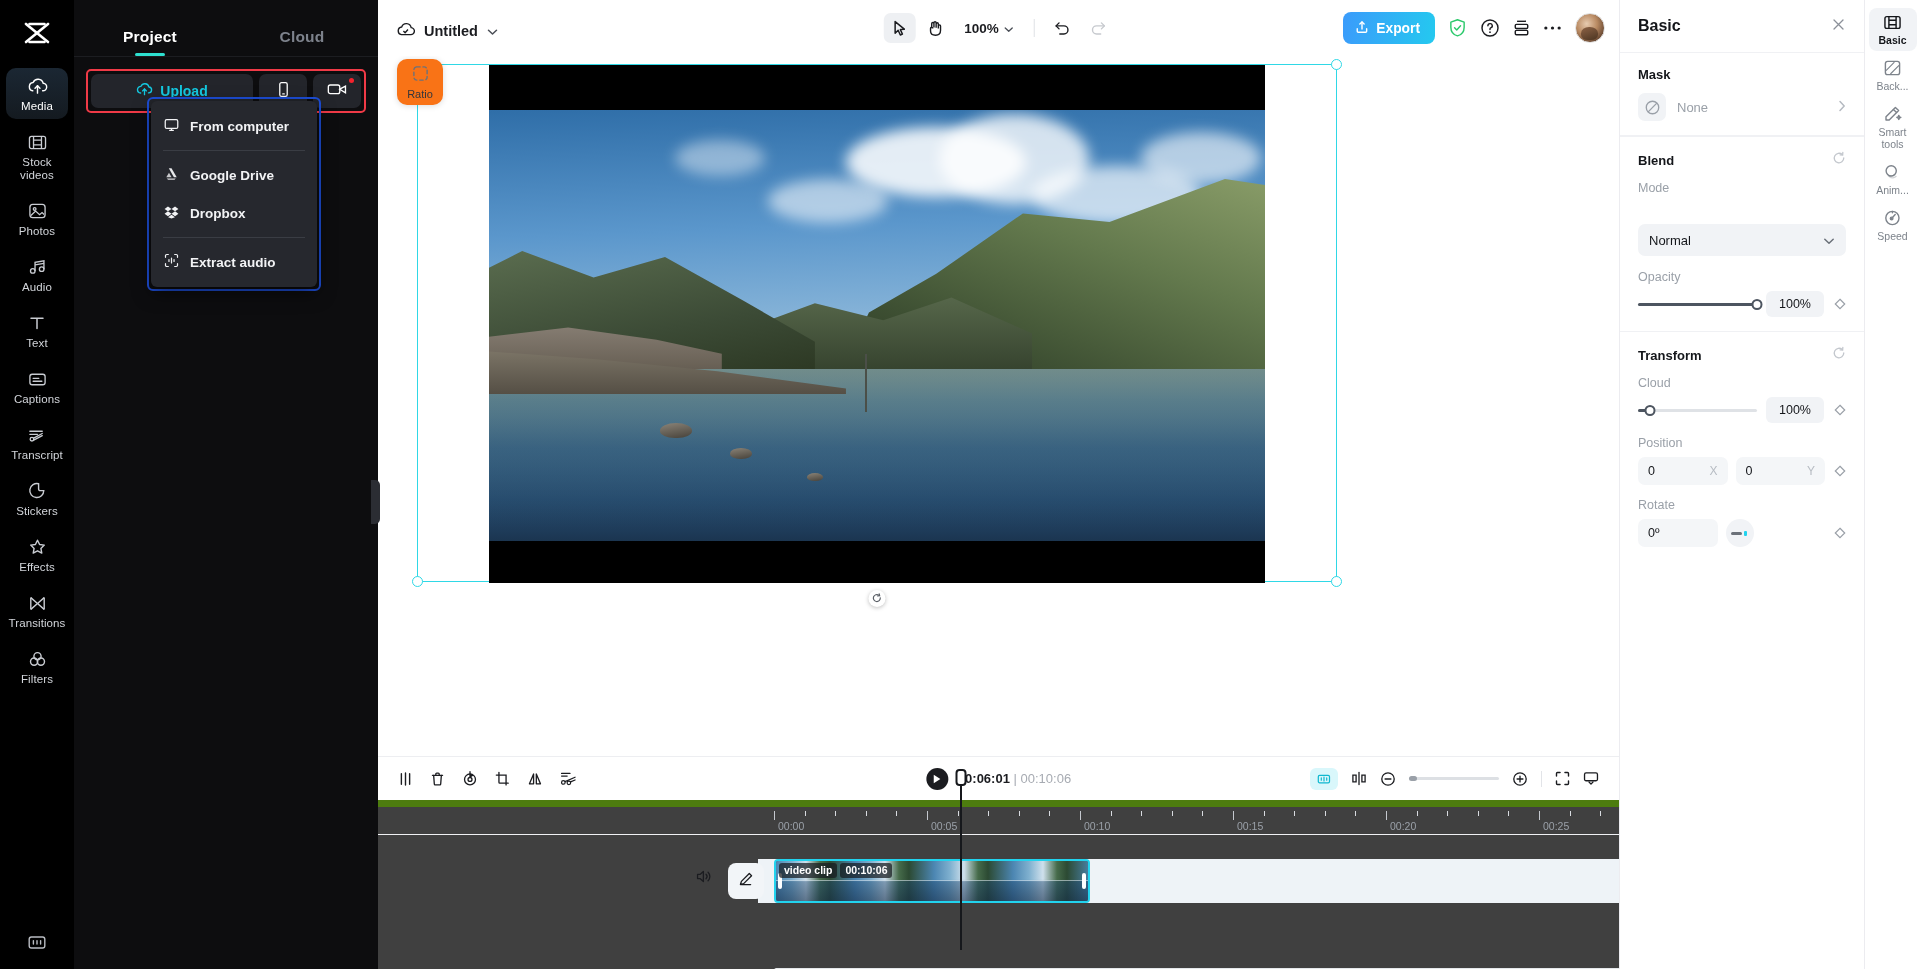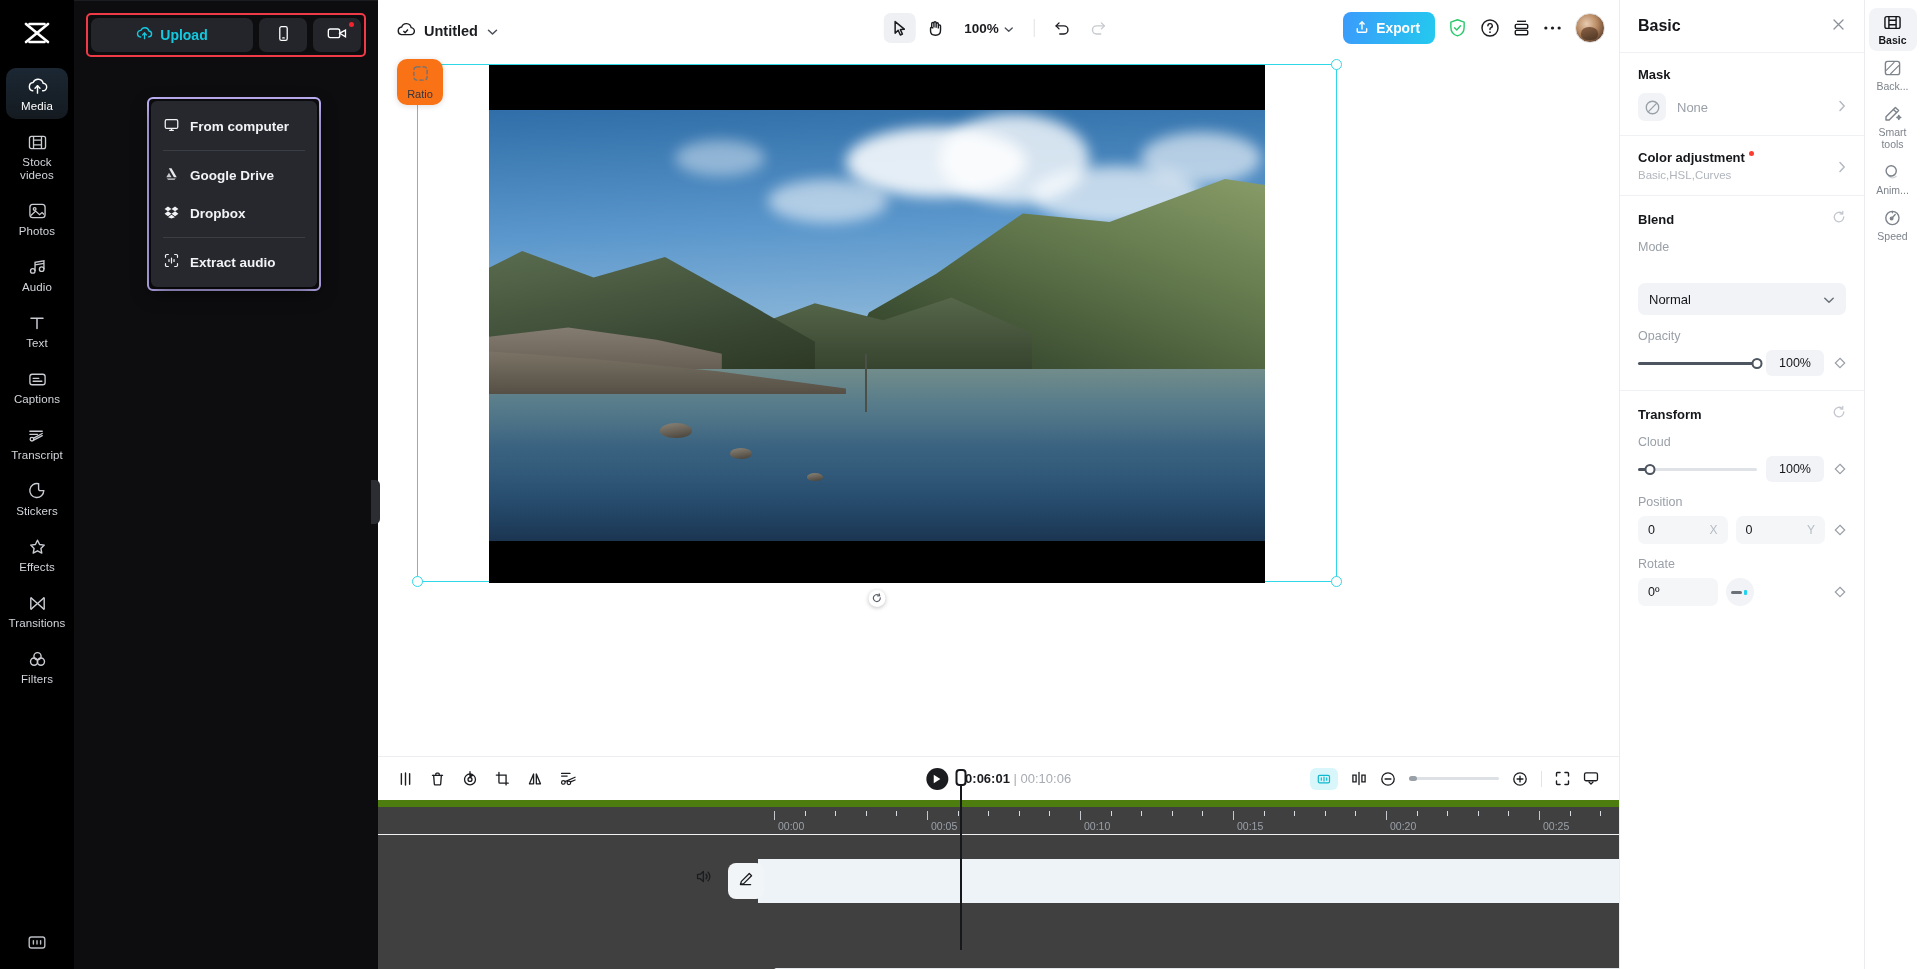--- a/index.html
+++ b/index.html
@@ -70,21 +70,21 @@
     width: 48px; height: 34px; border-radius: 7px; background: #23252b;
     display:flex; align-items:center; justify-content:center; cursor:pointer; position: relative;
   }
   .dot-badge {
     position:absolute; top: 4px; right: 7px; width: 5px; height: 5px; border-radius: 50%;
     background: #f5222d;
   }
 
   .upload-menu-wrap {
     position: absolute; top: 97px; left: 73px; width: 174px;
-    border: 2px solid #c4b5fd; border-radius: 6px; padding: 2px;
+    border: 2px solid #1d4ed8; border-radius: 6px; padding: 2px;
   }
   .upload-menu {
     background: #26282e; border-radius: 6px; padding: 6px 0;
     box-shadow: 0 6px 18px rgba(0,0,0,.55);
   }
   .um-item {
     height: 38px; display:flex; align-items:center; gap: 11px; padding: 0 13px;
     color: #f2f3f5; font-size: 13.5px; font-weight: 600; cursor: pointer;
   }
   .um-sep { height: 1px; background: #3a3d44; margin: 5px 12px; }
@@ -510,20 +510,24 @@
       <span>
         <svg width="20" height="17" viewBox="0 0 20 17" fill="none" stroke="#b9bcc2" stroke-width="1.4">
             <rect x="2.2" y="3" width="15.6" height="11" rx="2.2"></rect>
             <path d="M6.4 6.6v3.4M10 6.6v3.4M13.6 6.6v3.4" stroke-linecap="round"></path>
           </svg>
       </span>
     </div>
   </div>
 
   <div class="media-panel">
+    <div class="mp-tabs">
+      <div class="mp-tab active">Project</div>
+      <div class="mp-tab">Cloud</div>
+    </div>
     <div class="mp-divider"></div>
 
     <div class="upload-row-wrap">
       <div class="upload-btn">
         <span>
           <svg width="17" height="15" viewBox="0 0 20 18" fill="none" stroke="#14c8e0" stroke-width="1.6" stroke-linecap="round" stroke-linejoin="round">
               <path d="M5.4 13.2A3.9 3.9 0 0 1 5.8 5.2 5 5 0 0 1 15.3 6a3.5 3.5 0 0 1-.6 7"></path>
               <path d="M10 15.2V8.4"></path>
               <path d="M7.7 10.7 10 8.4l2.3 2.3"></path>
             </svg>
@@ -891,20 +895,30 @@
               </svg>
           </span>
           <div class="edit-btn">
             <span>
               <svg width="16" height="16" viewBox="0 0 17 17" fill="none" stroke="#1b1c20" stroke-width="1.4" stroke-linecap="round" stroke-linejoin="round">
                   <path d="M12 2.6 14.4 5 6 13.4 2.6 14.4 3.6 11z"></path>
                   <path d="M3.6 14.4h9.8"></path>
                 </svg>
             </span>
           </div>
+          <div class="clip">
+            <div class="clip-thumbs"></div>
+            <div class="clip-horizon"></div>
+            <div class="clip-tag">
+              <span class="ct-name">video clip</span>
+              <span class="ct-dur">00:10:06</span>
+            </div>
+            <div class="clip-handle ch-l"></div>
+            <div class="clip-handle ch-r"></div>
+          </div>
         </div>
         <div class="tl-scroll"></div>
       </div>
       <div class="playhead" id="playhead" style="left:582px; top:-25px; height:168px;">
         <div class="playhead-head"></div>
       </div>
     </div>
   </div>
 
   <div class="props">
@@ -930,36 +944,20 @@
         <span class="mask-val">None</span>
         <span class="chev-r">
           <svg width="8" height="12" viewBox="0 0 8 12" fill="none" stroke="#b5bac1" stroke-width="1.5" stroke-linecap="round" stroke-linejoin="round">
               <path d="M2 1.6 6.2 6 2 10.4"></path>
             </svg>
         </span>
       </div>
     </div>
     <div class="pr-sep"></div>
 
-    <div class="pr-sec">
-      <div class="ca-row">
-        <div>
-          <div class="ca-title">
-            <span>Color adjustment</span>
-            <span class="red-dot"></span>
-          </div>
-          <div class="ca-sub">Basic,HSL,Curves</div>
-        </div>
-        <span class="chev-r" style="margin-top:10px;">
-          <svg width="8" height="12" viewBox="0 0 8 12" fill="none" stroke="#b5bac1" stroke-width="1.5" stroke-linecap="round" stroke-linejoin="round">
-              <path d="M2 1.6 6.2 6 2 10.4"></path>
-            </svg>
-        </span>
-      </div>
-    </div>
     <div class="pr-sep"></div>
 
     <div class="pr-sec">
       <div class="sec-head" style="margin-bottom:12px;">
         <span class="pr-lbl" style="margin:0;">Blend</span>
         <span class="reset-ic">
           <svg width="14" height="14" viewBox="0 0 15 15" fill="none" stroke="#c3c7cd" stroke-width="1.4" stroke-linecap="round">
               <path d="M12.6 7.5a5.1 5.1 0 1 1-1.6-3.7"></path>
               <path d="M11.6 1.6 11.4 4.3 8.7 4.1"></path>
             </svg>

